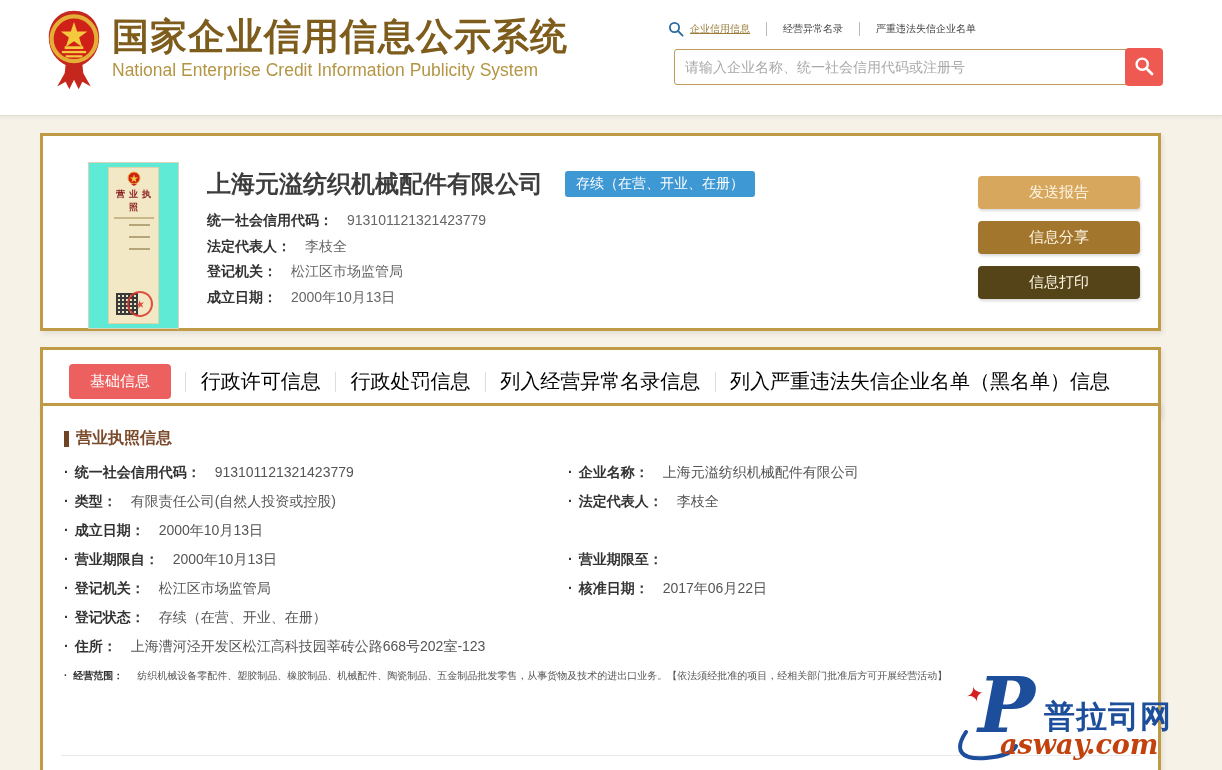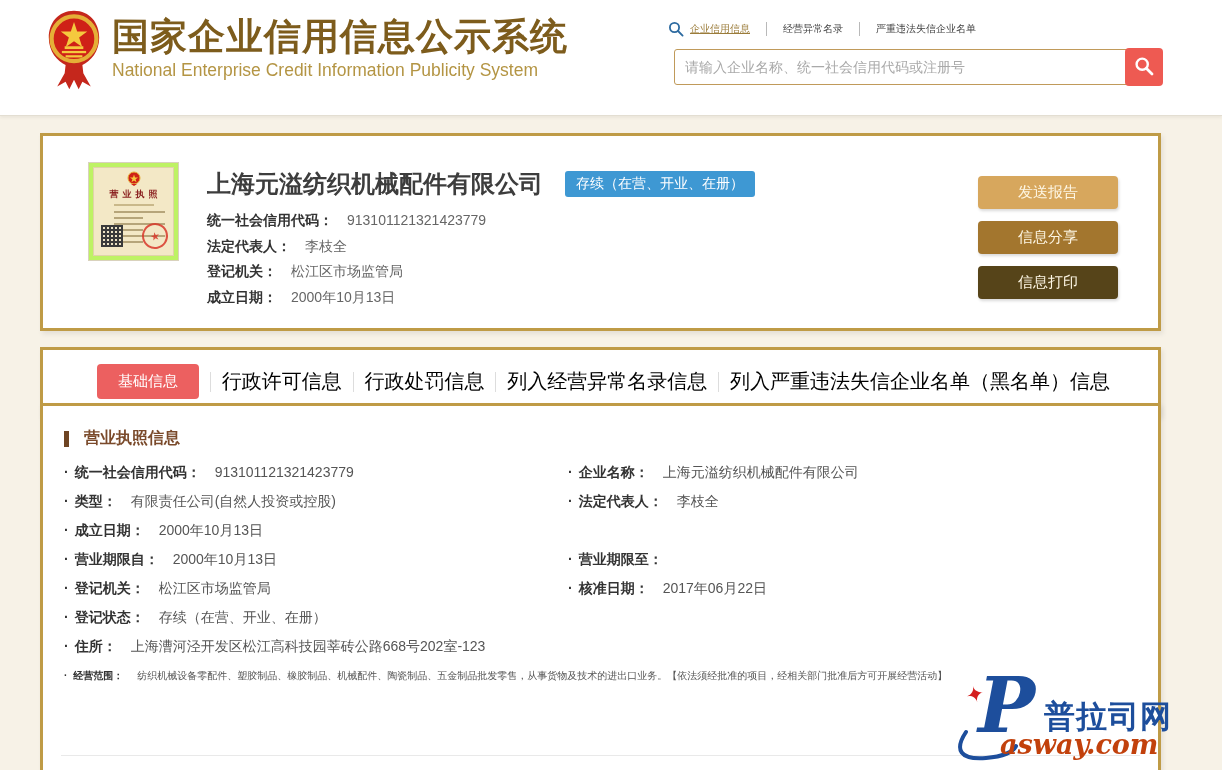--- a/index.html
+++ b/index.html
@@ -42,27 +42,27 @@
     background:#ee5a52; border:none; border-radius:4px; cursor:pointer;
     display:flex; align-items:center; justify-content:center;
   }
 
   
   .gold-box {
     position:absolute; left:40px; width:1121px; background:#fff;
     border:3px solid #bf9b46; box-shadow:2px 3px 5px rgba(0,0,0,.08);
   }
   .company-card { top:133px; height:198px; }
-  .tab-bar { top:347px; height:69px;padding-left:28px; }
+  .tab-bar { top:347px; height:69px; }
   .content-panel { top:403px; height:370px; border-bottom:none; }
 
   
   .license-thumb {
-    position:absolute; left:45px; top:26px; width:91px; height:99px;
-    background:#bef264; border:1px solid #d9d2bd; padding:4px 4px;
+    position:absolute; left:45px; top:26px; width:91px; height:167px;
+    background:#5eead4; border:1px solid #d9d2bd; padding:4px 19px;
     cursor:pointer;
   }
   .lic-inner { width:100%; height:100%; background:#f3e8c6; border:1px solid #e0d3a8; position:relative; padding-top:2px; }
   .lic-emblem { width:14px; height:16px; margin:1px auto 1px; }
   .lic-title { text-align:center; font-size:9px; font-weight:bold; color:#8a1f1f; letter-spacing:4px; padding-left:4px; }
   .lic-sub { height:2px; width:40px; margin:3px auto 5px; background:#c9b88a; }
   .lic-line { height:2px; background:#b6a57a; margin:4px 8px 0 20px; }
   .lic-line.short { margin-right:30px; }
   .lic-qr {
     position:absolute; left:7px; bottom:8px; width:22px; height:22px;
@@ -84,21 +84,21 @@
     margin-left:22px; background:#3e98d3; color:#fff; font-size:14px;
     padding:4px 11px; border-radius:3px; white-space:nowrap;
   }
   .card-fields { margin-top:12px; }
   .card-field { display:flex; align-items:baseline; height:25.5px; font-size:14px; }
   .card-field .f-label { font-weight:bold; color:#333; margin-right:14px; }
   .card-field .f-value { color:#666; }
 
   .card-actions { position:absolute; right:40px; top:40px; width:140px; }
   .action-btn {
-    display:block; width:140px; height:33px; margin-bottom:12px;
+    display:block; width:162px; height:33px; margin-bottom:12px;
     border:none; border-radius:4px; color:#fdf6e4; font-size:15px;
     cursor:pointer; font-family:"Liberation Sans", sans-serif;
     box-shadow:1px 2px 3px rgba(0,0,0,.15);
   }
   .action-btn.send  { background:#d7a75d; }
   .action-btn.share { background:#a3762e; }
   .action-btn.print { background:#564419; }
 
   
   .tab-bar-inner {
@@ -108,21 +108,21 @@
   .tab { font-size:20px; color:#000000; cursor:pointer; white-space:nowrap; }
   .tab.active {
     background:#ec6060; color:#fff; font-size:15px;
     padding:8px 21px; border-radius:4px;
   }
   .tab-sep { width:1px; height:20px; background:#ddd; }
 
   
   .section-head { position:absolute; left:21px; top:22px; display:flex; align-items:center; }
   .section-bar { width:5px; height:16px; background:#6e4423; margin-right:7px; }
-  .section-title { font-size:16px; font-weight:bold; color:#7a4a2b;margin-left:8px; }
+  .section-title { font-size:16px; font-weight:bold; color:#7a4a2b; }
 
   .detail-rows { position:absolute; left:21px; top:52px; width:1075px; }
   .detail-row { display:flex; min-height:29px; align-items:center; }
   .cell { display:flex; align-items:baseline; font-size:14px; }
   .cell-left { width:504px; padding-right:10px; }
   .cell-right { flex:1; }
   .cell .d-label { font-weight:bold; color:#333; margin-right:14px; white-space:nowrap; }
   .cell .d-label::before { content:"·"; margin-right:6px; font-weight:bold; color:#333; }
   .cell .d-value { color:#555; }
   .scope-row { display:block; font-size:10px; line-height:29px; color:#555; }

